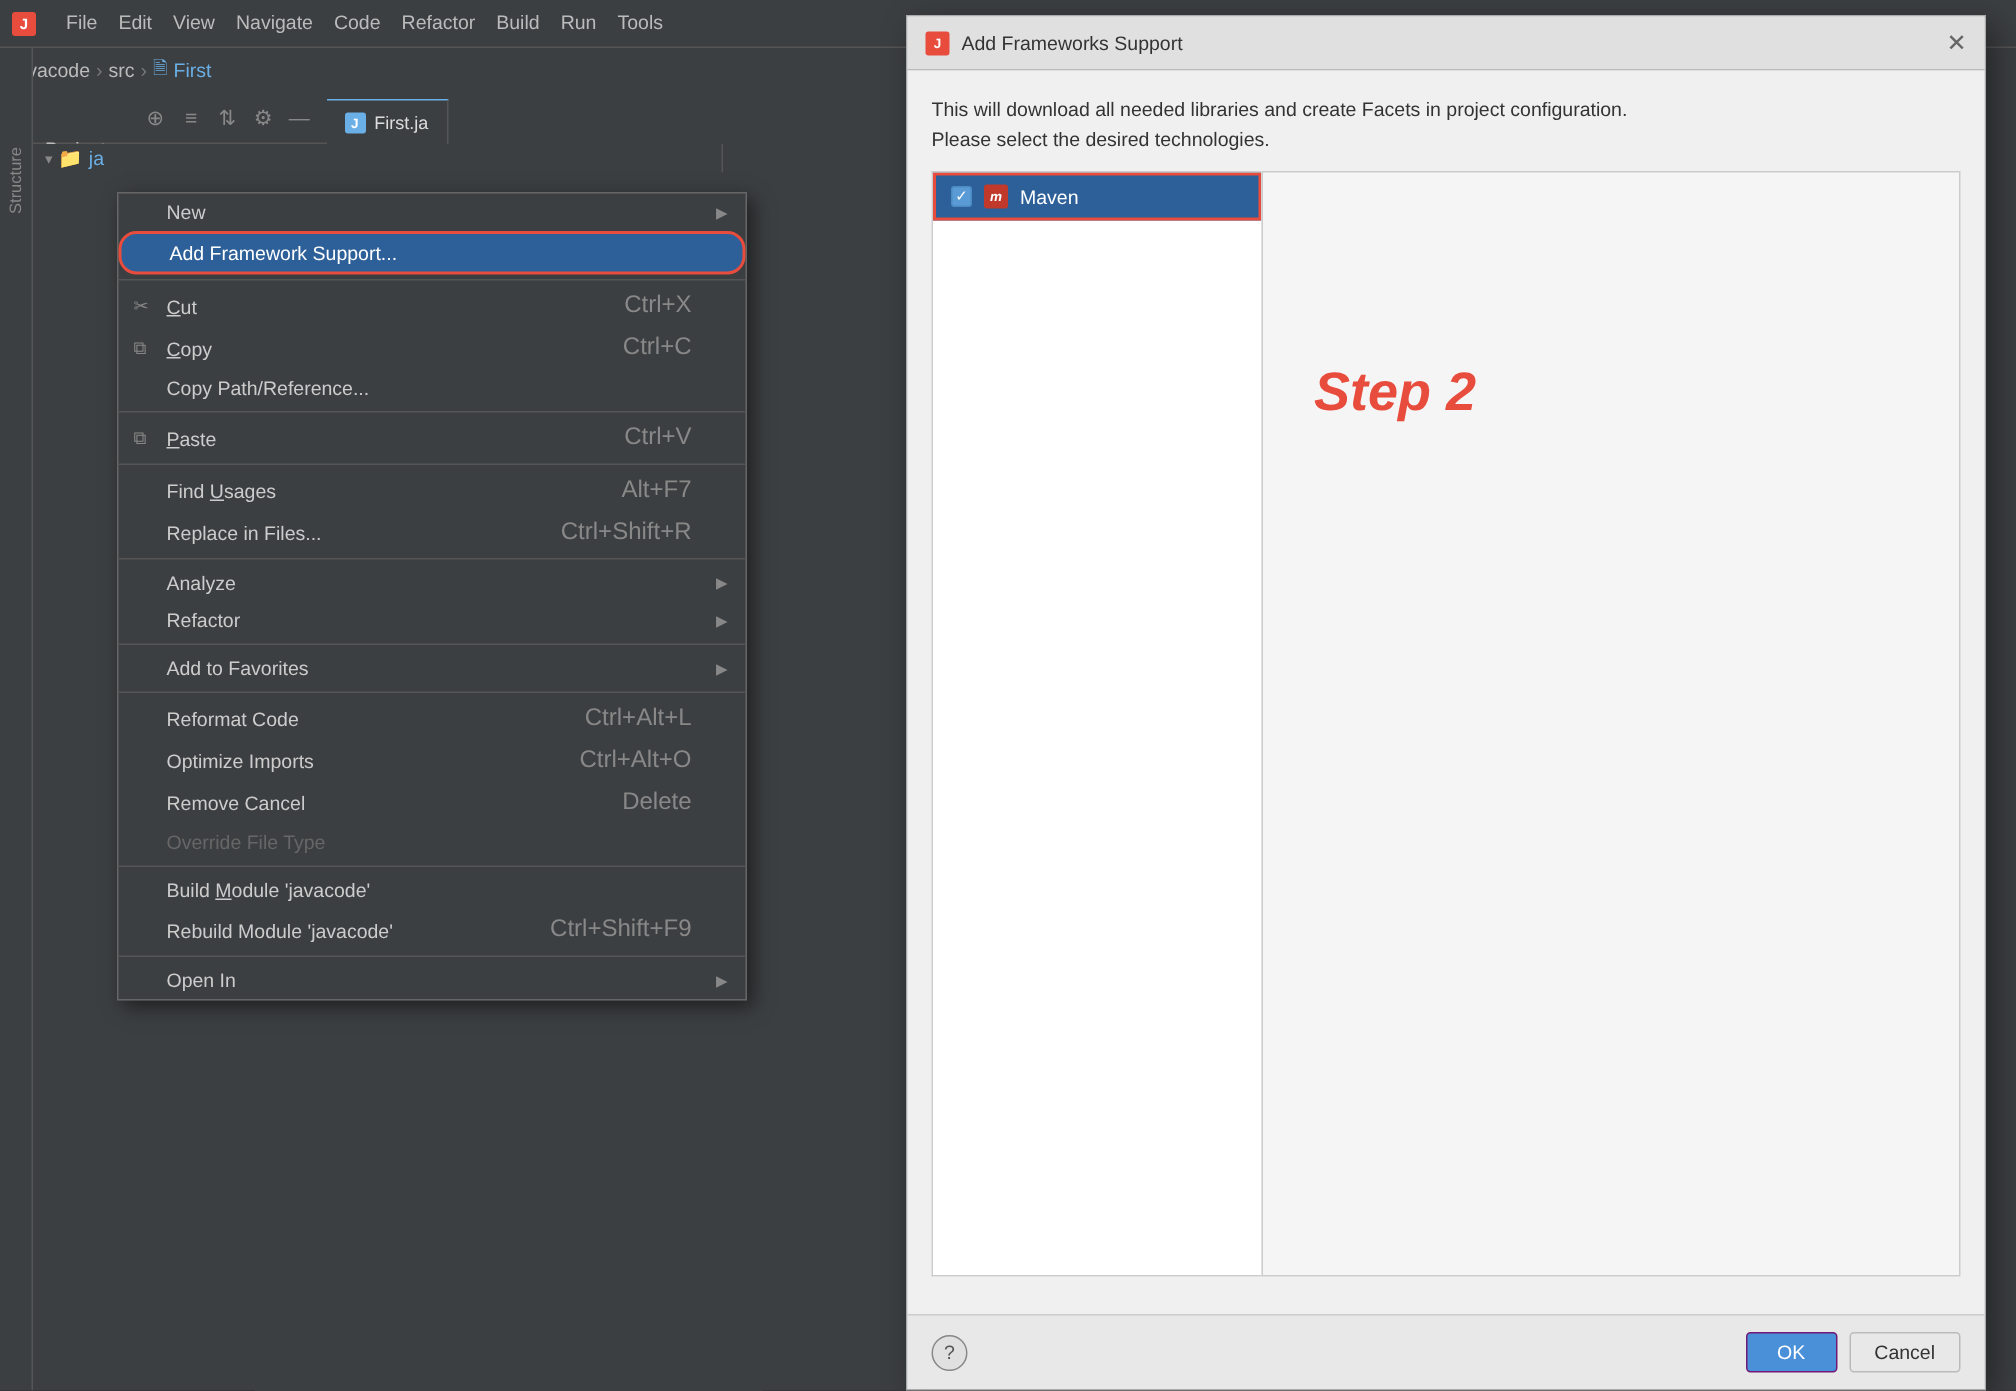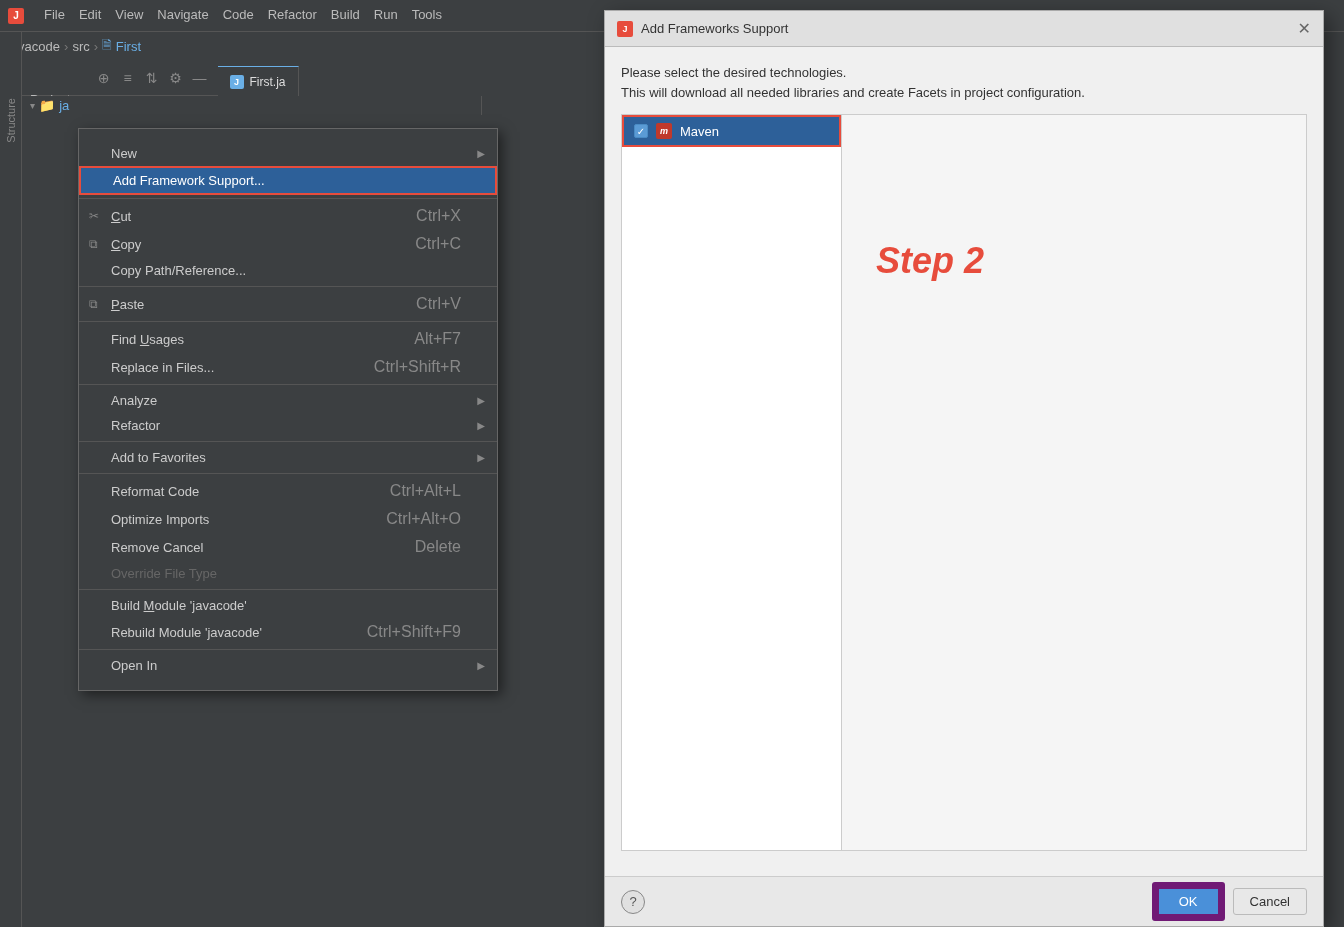--- a/index.html
+++ b/index.html
@@ -165,35 +165,36 @@
 
     
     .context-menu {
       position: absolute;
       top: 128px; left: 78px;
       width: 420px;
       background: #3c3f41;
       border: 1px solid #666;
       box-shadow: 4px 4px 12px rgba(0,0,0,0.5);
       z-index: 100;
-      padding: 12px 0;
+      padding: 0 0;
     }
     .menu-item {
       display: flex;
       align-items: center;
       padding: 5px 16px 5px 32px;
       color: #ccc;
       font-size: 13px;
       cursor: pointer;
       position: relative;
       gap: 8px;
     }
     .menu-item.highlighted {
       background: #2d6099;
       color: #fff;
+      border-radius: 12px;
     }
     .menu-item.disabled { color: #666; cursor: default; }
     .menu-item.has-submenu::after {
       content: '▶';
       position: absolute;
       right: 12px;
       font-size: 10px;
       color: #888;
     }
     .menu-item .shortcut {
@@ -352,21 +353,21 @@
       color: #555;
       font-size: 13px;
       cursor: pointer;
       background: #e0e0e0;
     }
     .dialog-spacer { flex: 1; }
     .btn-ok {
       padding: 5px 20px;
       background: #4a90d9;
       color: white;
-      border: 7px solid #701a75;
+      border: 1px solid #701a75;
       border-radius: 3px;
       font-size: 13px;
       cursor: pointer;
     }
     .btn-cancel {
       padding: 5px 16px;
       background: #e8e8e8;
       color: #333;
       border: 1px solid #bbb;
       border-radius: 3px;
@@ -554,22 +555,22 @@
 <div class="dialog">
 
   <div class="dialog-title-bar">
     <div class="dialog-icon">J</div>
     <span class="dialog-title-text">Add Frameworks Support</span>
     <span class="dialog-close">✕</span>
   </div>
 
   <div class="dialog-body">
     <div class="dialog-description">
+      <div>This will download all needed libraries and create Facets in project configuration.</div>
       <div>Please select the desired technologies.</div>
-      <div>This will download all needed libraries and create Facets in project configuration.</div>
     </div>
     <div class="dialog-content">
 
       <div class="tech-list">
 
         <div class="tech-item selected" style="border:2px solid #e74c3c;">
           <div class="tech-checkbox">✓</div>
           <div class="maven-icon">m</div>
           <span>Maven</span>
         </div>

